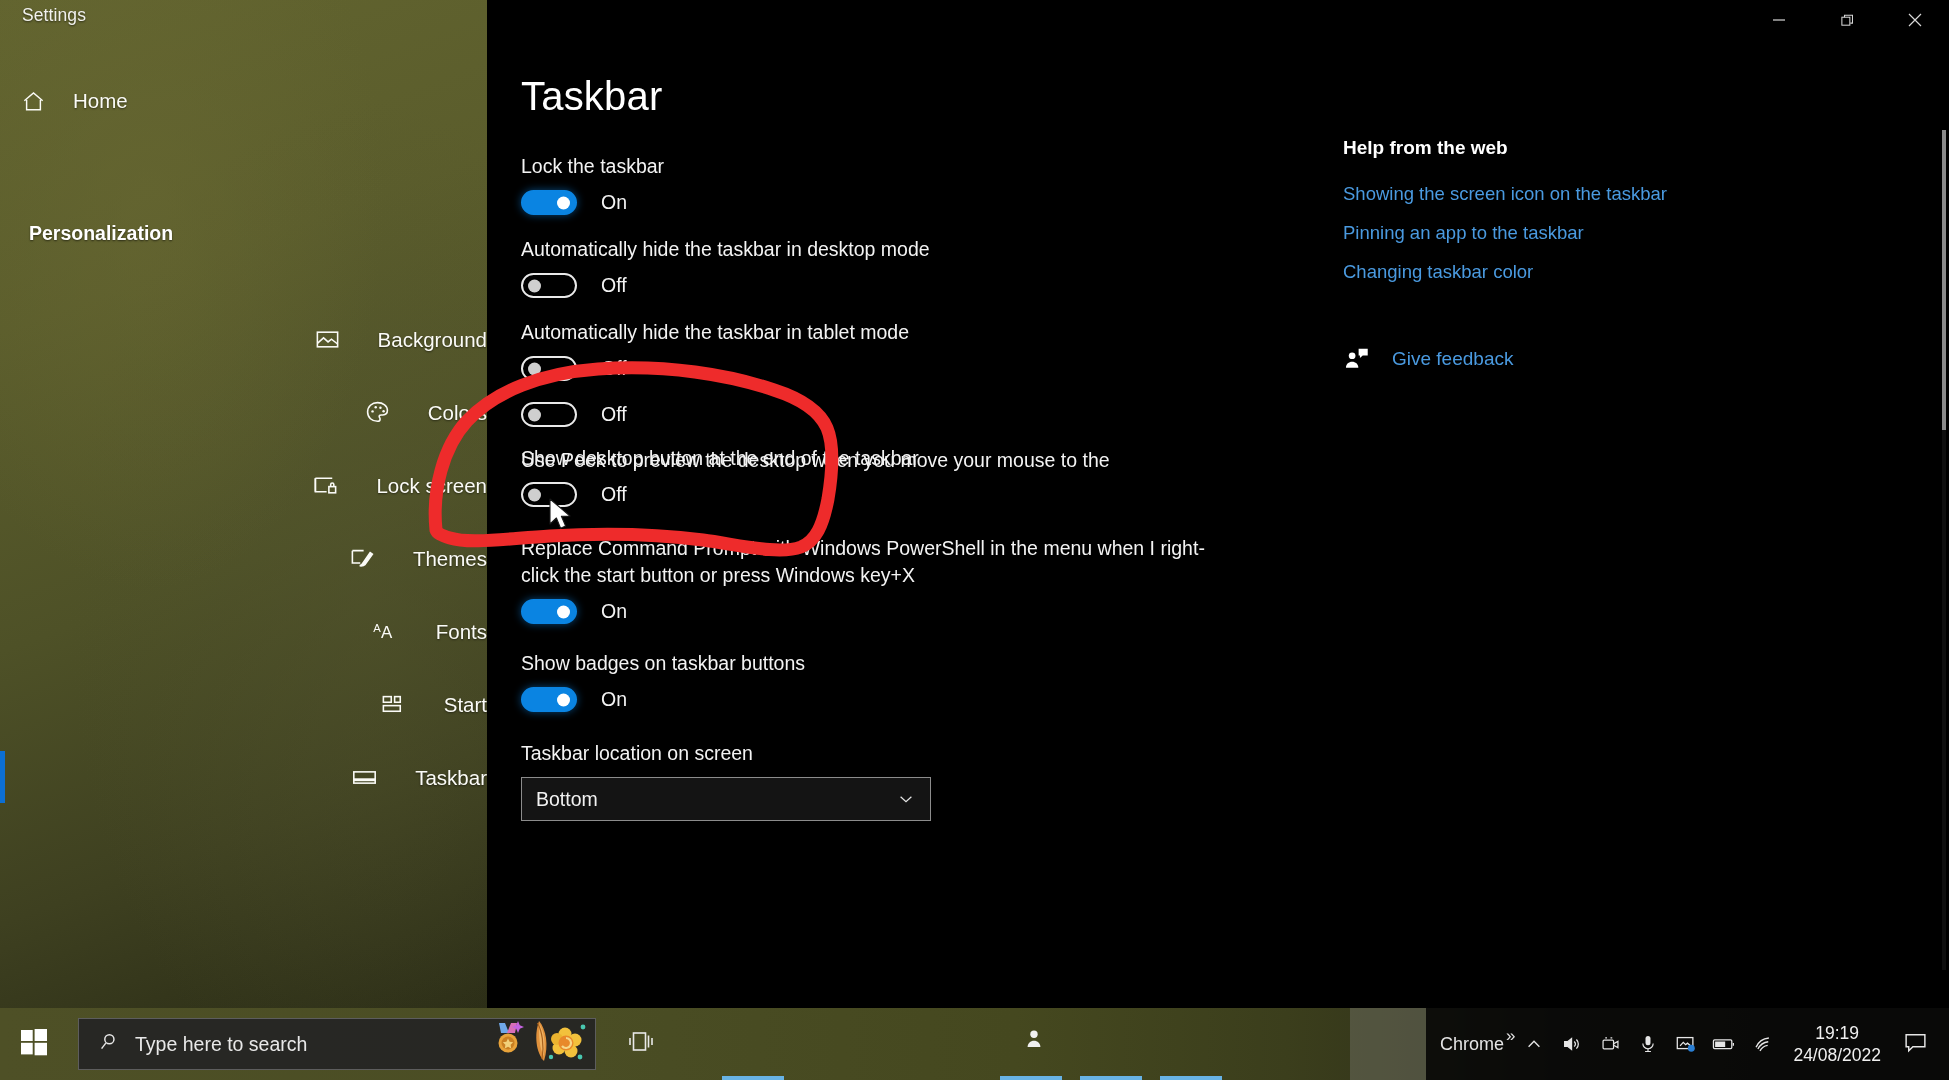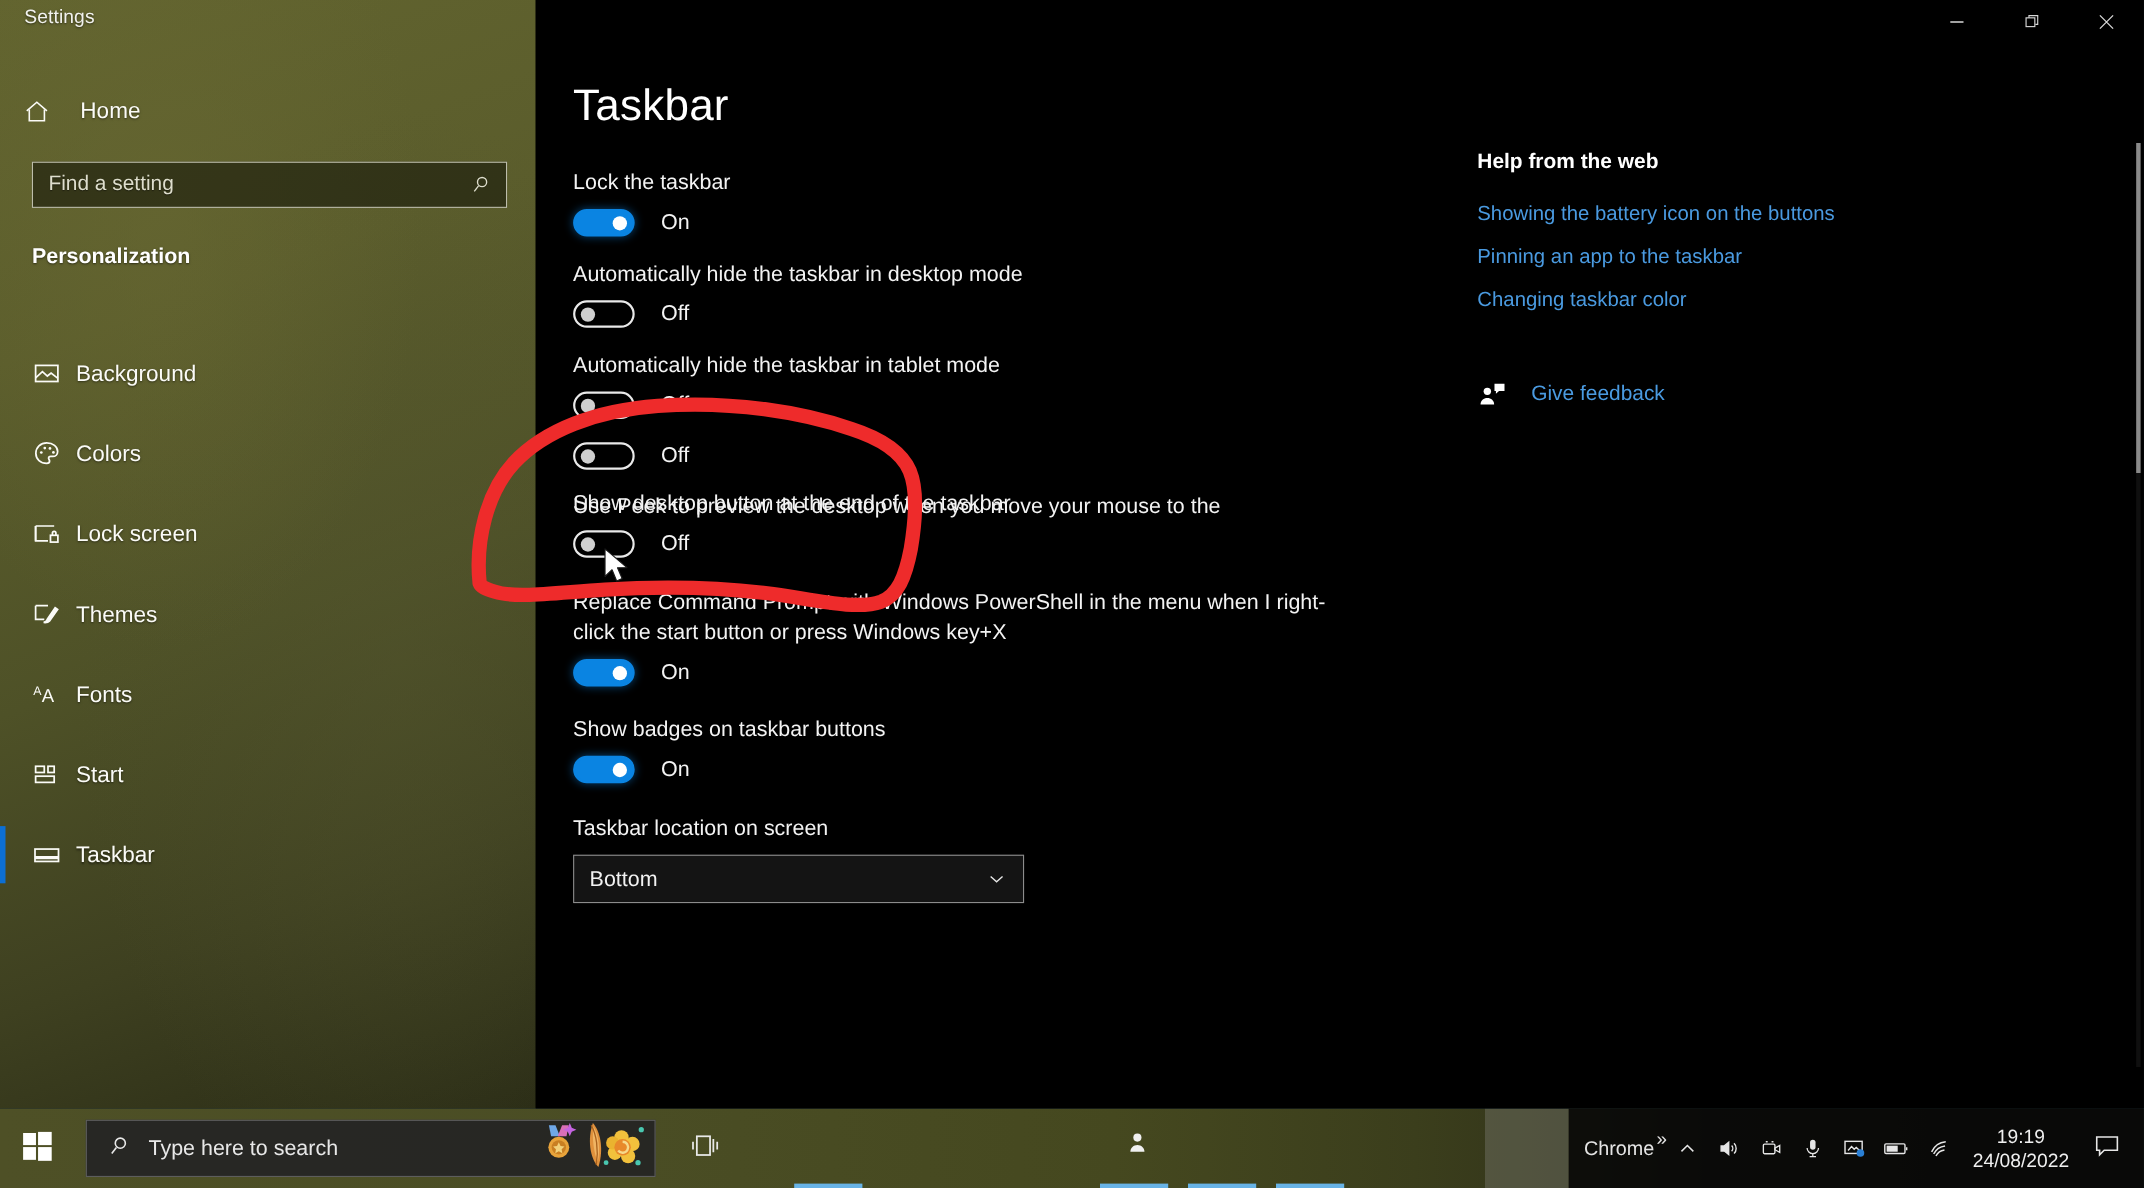--- a/index.html
+++ b/index.html
@@ -69,22 +69,23 @@
     font-size: 19.5px; font-weight: bold; color: #ffffff;
     text-shadow: 0 1px 2px rgba(0,0,0,.55);
   }
 
   #nav-list { position: absolute; left: 0; top: 303px; width: 487px; }
   .nav-item {
     position: relative;
     display: flex; align-items: center;
     height: 73px;
     padding-left: 28px;
-    gap: 12px;
+    gap: 36px;
     cursor: default;
+    justify-content: flex-end;
   }
   .nav-item .nav-icon { width: 29px; height: 29px; display:flex; align-items:center; justify-content:center; flex:0 0 29px; }
   .nav-item .nav-label {
     font-size: 20.5px; color: #fbfbf7;
     text-shadow: 0 1px 2px rgba(0,0,0,.5);
     white-space: nowrap;
   }
   .nav-item.selected::before {
     content: "";
     position: absolute; left: 0; top: 10px;
@@ -279,29 +280,20 @@
       <div class="home-row">
         <span class="glyph">
           <svg width="25" height="25" viewBox="0 0 24 24" fill="none" stroke="#fbfbf7" stroke-width="1.4">
             <path d="M3.2 11.3 12 3.8l8.8 7.5"></path>
             <path d="M5.4 10.2V20h13.2v-9.8"></path>
           </svg>
         </span>
         <span class="label">Home</span>
       </div>
 
-      <div id="search-box">
-        <span class="ph">Find a setting</span>
-        <span class="mag">
-          <svg width="20" height="20" viewBox="0 0 24 24" fill="none" stroke="#dedecd" stroke-width="1.5">
-            <circle cx="13.5" cy="9" r="5"></circle>
-              <path d="M9.6 13.2 5 19.2"></path>
-          </svg>
-        </span>
-      </div>
 
       <div id="category-label">Personalization</div>
 
       <div id="nav-list">
 
         <div class="nav-item">
           <span class="nav-icon">
             <svg width="27" height="27" viewBox="0 0 24 24" fill="none" stroke="#fbfbf7" stroke-width="1.4">
               <rect x="3" y="5.5" width="18" height="13"></rect>
               <path d="M3 15.5 8.5 10.5l4 3.6 3-2.4 5.5 4.3"></path>
@@ -492,21 +484,21 @@
                   <path d="M4 7.5l6 5.5 6-5.5"></path>
                 </svg>
             </span>
           </div>
         </div>
 
       </div>
 
       <div id="help-panel">
         <div id="help-title">Help from the web</div>
-        <a class="help-link">Showing the battery icon on the buttons</a>
+        <a class="help-link">Showing the screen icon on the taskbar</a>
         <a class="help-link">Pinning an app to the taskbar</a>
         <a class="help-link">Changing taskbar color</a>
 
         <div id="help-actions">
           <div class="help-action">
             <span class="ha-icon">
               <svg width="26" height="26" viewBox="0 0 24 24">
                 <circle cx="7.5" cy="9" r="3.1" fill="#ffffff"></circle>
                 <path d="M1.8 20c0-3.2 2.6-5.4 5.7-5.4s5.7 2.2 5.7 5.4Z" fill="#ffffff"></path>
                 <path d="M13.5 2.6h8.4v6.2h-4.6l-2.6 2.3V8.8h-1.2Z" fill="#ffffff"></path>

